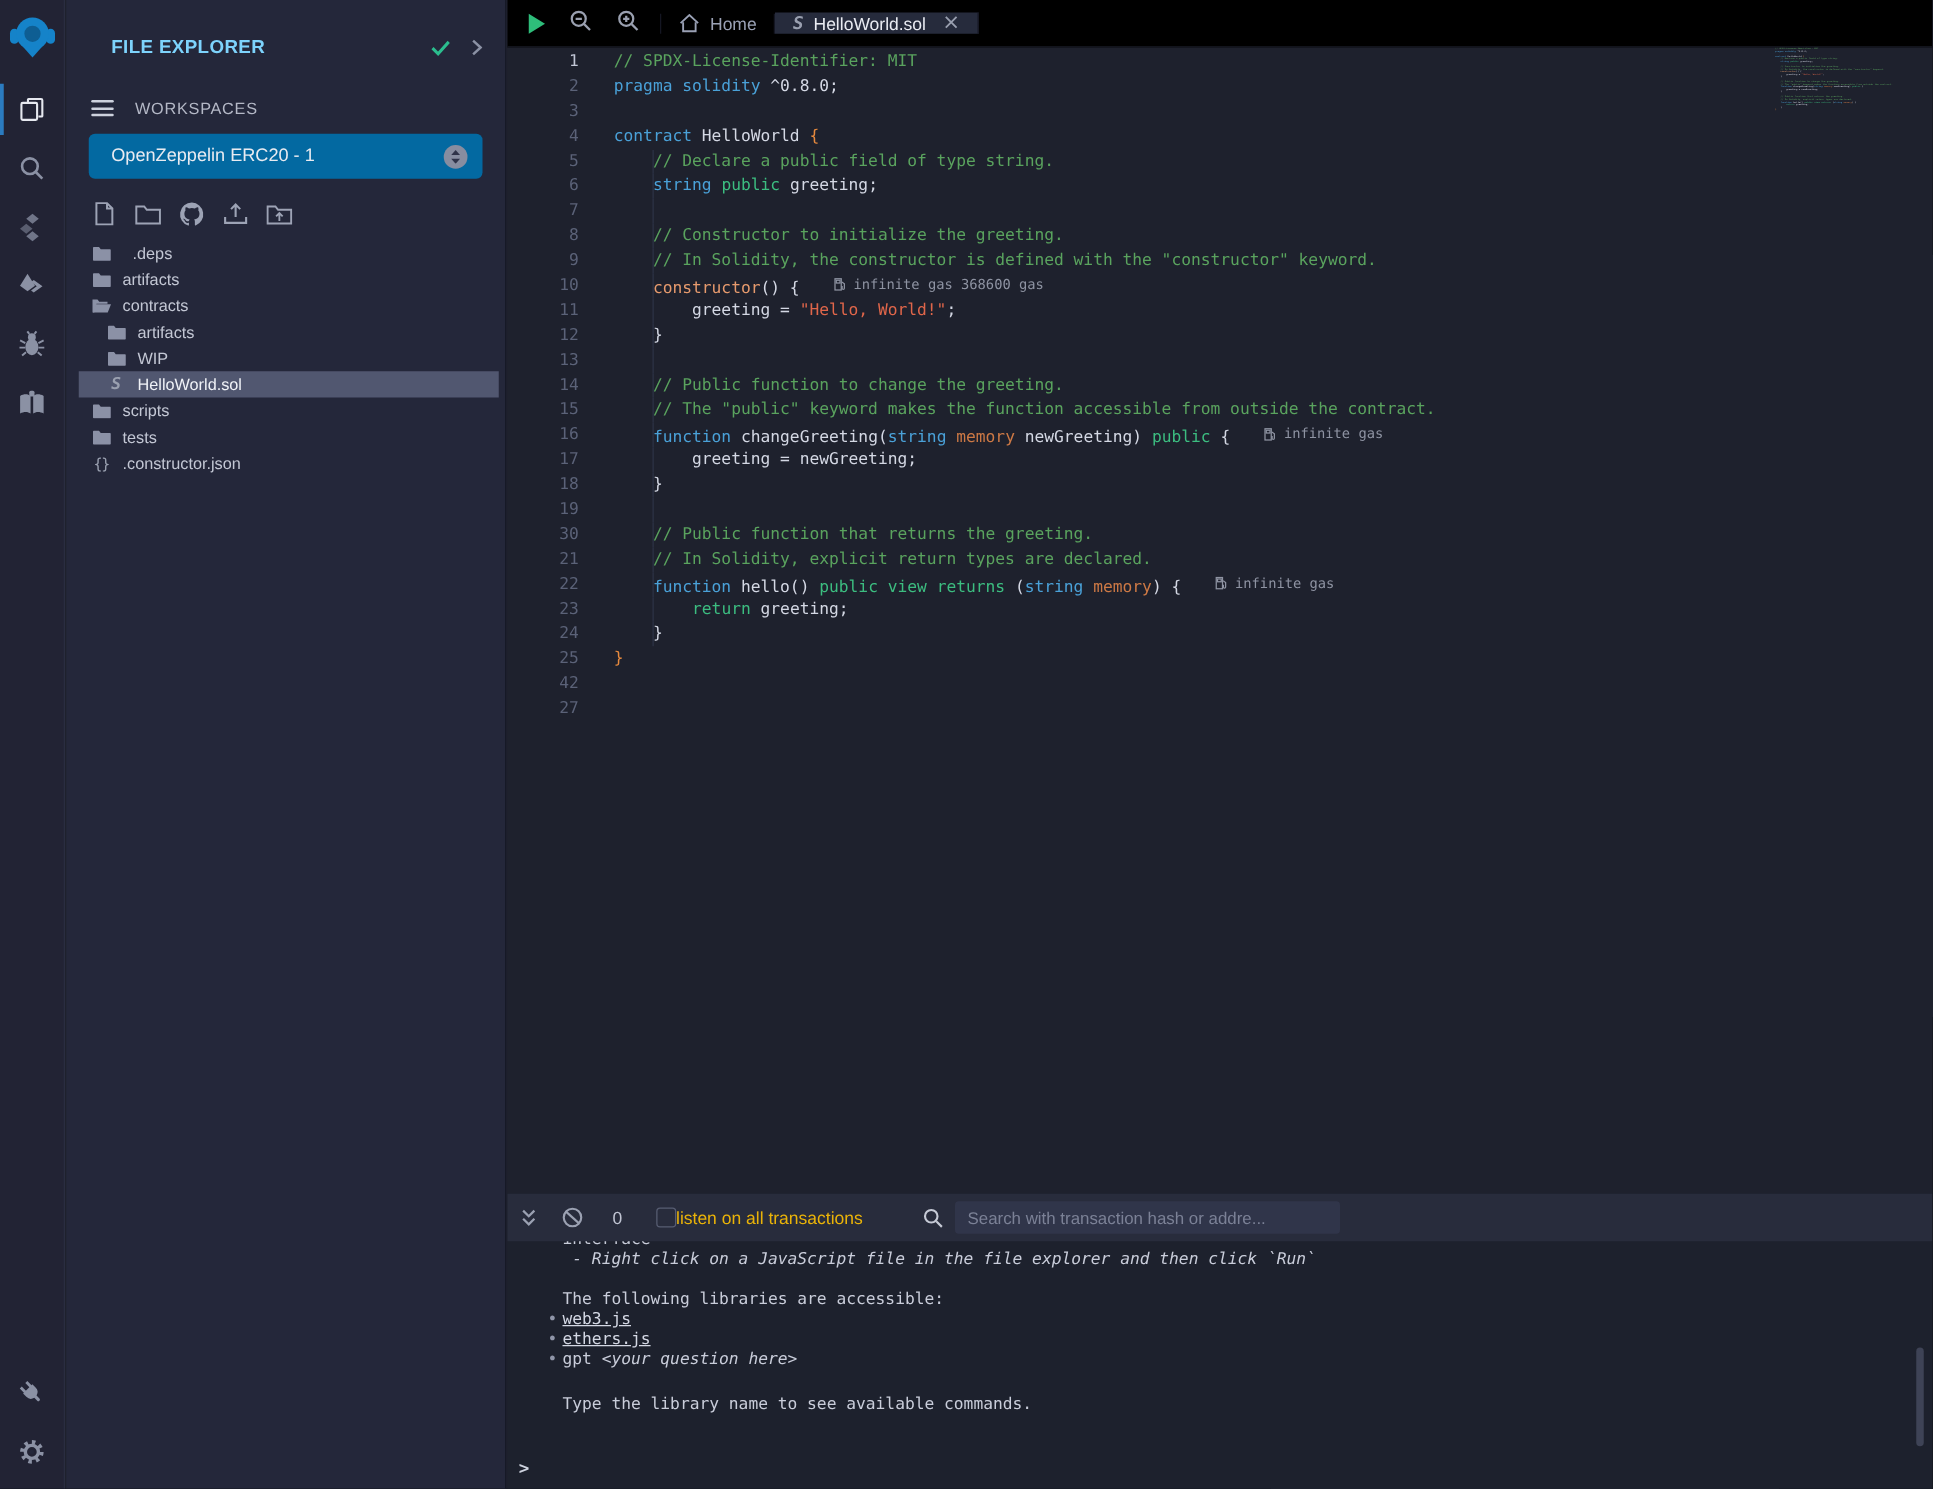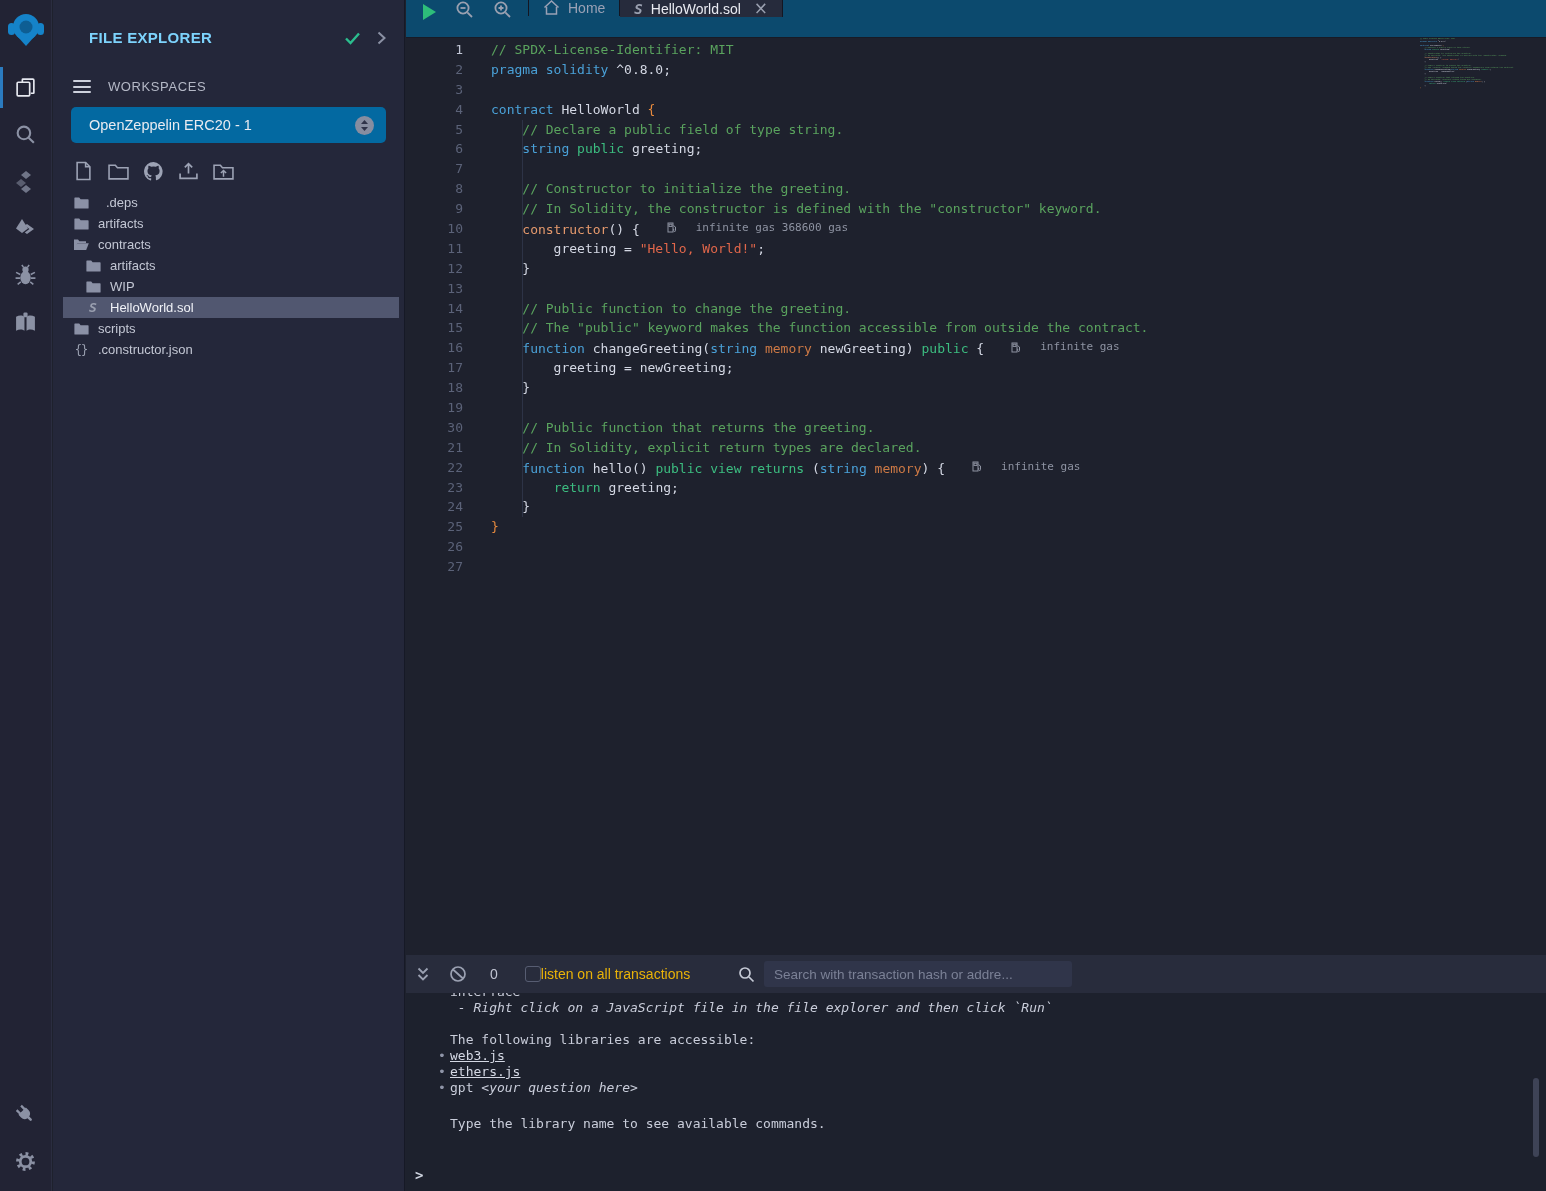--- a/index.html
+++ b/index.html
@@ -32,40 +32,40 @@
   #tree{padding-top:2px;}
   .trow{position:relative;height:21px;display:flex;align-items:center;gap:9px;font-size:13px;color:#c3c7d4;}
   .trow.sel{color:#f0f2f7;}
   .trow.sel::before{content:'';position:absolute;left:10px;right:5px;top:0;bottom:0;background:#515770;}
   .trow>*{position:relative;}
   .ticon{width:16px;display:flex;justify-content:center;align-items:center;}
   .solglyph{font-family:"DejaVu Sans Mono",monospace;font-weight:700;font-style:italic;color:#9aa0b0;font-size:13px;}
   .jsonglyph{font-family:"DejaVu Sans Mono",monospace;color:#9aa0b0;font-size:12px;letter-spacing:-1px;}
   
   .editor{position:absolute;left:406px;top:0;right:0;height:955px;background:#1e212d;}
-  .tabbar{position:absolute;top:0;left:0;right:0;height:38px;background:#0c4a6e;display:flex;align-items:flex-start;
+  .tabbar{position:absolute;top:0;left:0;right:0;height:38px;background:#000000;display:flex;align-items:center;
           border-bottom:1px solid #181b26;box-sizing:border-box;}
   .tb-actions{display:flex;align-items:center;gap:19px;padding:0 16px 0 17px;}
   .play{width:0;height:0;border-left:13px solid var(--play);border-top:8px solid transparent;border-bottom:8px solid transparent;}
   .tab{display:flex;align-items:center;gap:8px;padding:0 14px;font-size:14px;color:#9aa1b5;
        border-right:1px solid #141622;border-left:1px solid #141622;}
   .tab.active{background:#262b3c;color:#e9ebf2;border-left:none;}
   .tab .close{font-size:17px;line-height:1;color:#9aa0b0;margin-left:5px;font-family:"DejaVu Sans",sans-serif;}
   .tab .solglyph{font-size:14px;}
   .codewrap{position:absolute;top:38px;left:0;right:0;bottom:0;font-family:"DejaVu Sans Mono",monospace;font-size:13px;}
   #gutter{position:absolute;top:2px;left:0;width:57px;text-align:right;color:#5b6278;}
   .gnum{height:19.9px;line-height:19.9px;}
   .gnum.act{color:#c2c7d6;}
   #code{position:absolute;top:2px;left:85px;right:134px;}
   .cline{position:relative;height:19.9px;line-height:19.9px;white-space:pre;color:var(--c-plain);}
   .guide{position:absolute;left:31px;top:0;bottom:0;width:1px;background:#2d3346;}
   .sc{color:var(--c-com);} .sk{color:var(--c-kw);} .sg{color:var(--c-vis);}
   .so{color:var(--c-mem);} .sf{color:var(--c-ctor);} .ss{color:var(--c-str);}
   .sb{color:var(--c-brk);} .sp{color:var(--c-plain);}
-  .gas{display:inline-flex;align-items:center;gap:19px;margin-left:27px;font-size:11px;color:#8e93a2;transform:translateY(-1px);}
+  .gas{display:inline-flex;align-items:center;gap:6px;margin-left:27px;font-size:11px;color:#8e93a2;transform:translateY(-1px);}
   .minimap{position:absolute;top:0;right:14px;width:112px;height:150px;overflow:hidden;}
   #minimap-content{transform:scale(.155,.135);transform-origin:0 0;width:780px;}
   .mline{height:15px;line-height:15px;white-space:pre;font-size:12px;color:var(--c-plain);}
   
   .terminal{position:absolute;left:406px;top:955px;right:0;bottom:0;background:#1d212d;}
   .termbar{position:absolute;top:0;left:0;right:0;height:38px;background:#282c3c;display:flex;align-items:center;}
   .termbar .titem{display:flex;align-items:center;justify-content:center;}
   .t-chev{margin-left:10px;} .t-ban{margin-left:19px;}
   .t-count{margin-left:23px;font-size:14px;color:#c0c4d2;}
   .t-check{appearance:none;-webkit-appearance:none;margin:0 0 0 27px;width:16px;height:16px;border:1px solid #575d72;
@@ -267,20 +267,28 @@
         </div>
         <div class="trow" style="padding-left: 20px;">
           <span class="ticon">
             <svg width="15" height="13" viewBox="0 0 15 13">
               <path d="M1 1.5h4.2l1.4 1.8H14a.6.6 0 0 1 .6.6V12a.6.6 0 0 1-.6.6H1A.6.6 0 0 1 .4 12V2.1a.6.6 0 0 1 .6-.6z" fill="#8b91a6"></path>
             </svg>
           </span>
           <span class="tlabel">scripts</span>
         </div>
         <div class="trow" style="padding-left: 20px;">
+          <span class="ticon">
+            <svg width="15" height="13" viewBox="0 0 15 13">
+              <path d="M1 1.5h4.2l1.4 1.8H14a.6.6 0 0 1 .6.6V12a.6.6 0 0 1-.6.6H1A.6.6 0 0 1 .4 12V2.1a.6.6 0 0 1 .6-.6z" fill="#8b91a6"></path>
+            </svg>
+          </span>
+          <span class="tlabel">tests</span>
+        </div>
+        <div class="trow" style="padding-left: 20px;">
           <span class="ticon jsonglyph">{}</span>
           <span class="tlabel">.constructor.json</span>
         </div>
       </div>
   </section>
 
   <section class="editor">
     <div class="tabbar">
       <div class="tb-actions">
         <span class="play"></span>
@@ -332,21 +340,21 @@
           <div class="gnum">16</div>
           <div class="gnum">17</div>
           <div class="gnum">18</div>
           <div class="gnum">19</div>
           <div class="gnum">30</div>
           <div class="gnum">21</div>
           <div class="gnum">22</div>
           <div class="gnum">23</div>
           <div class="gnum">24</div>
           <div class="gnum">25</div>
-          <div class="gnum">26</div>
+          <div class="gnum">42</div>
           <div class="gnum">27</div>
         </div>
       <div id="code">
           <div class="cline"><span class="sc">// SPDX-License-Identifier: MIT</span></div>
           <div class="cline"><span class="sk">pragma solidity</span><span class="sp"> ^0.8.0;</span></div>
           <div class="cline"></div>
           <div class="cline"><span class="sk">contract</span><span class="sp"> HelloWorld </span><span class="sb">{</span></div>
           <div class="cline"><i class="guide"></i><span class="sp">    </span><span class="sc">// Declare a public field of type string.</span></div>
           <div class="cline"><i class="guide"></i><span class="sp">    </span><span class="sk">string</span><span class="sg"> public</span><span class="sp"> greeting;</span></div>
           <div class="cline"><i class="guide"></i></div>

